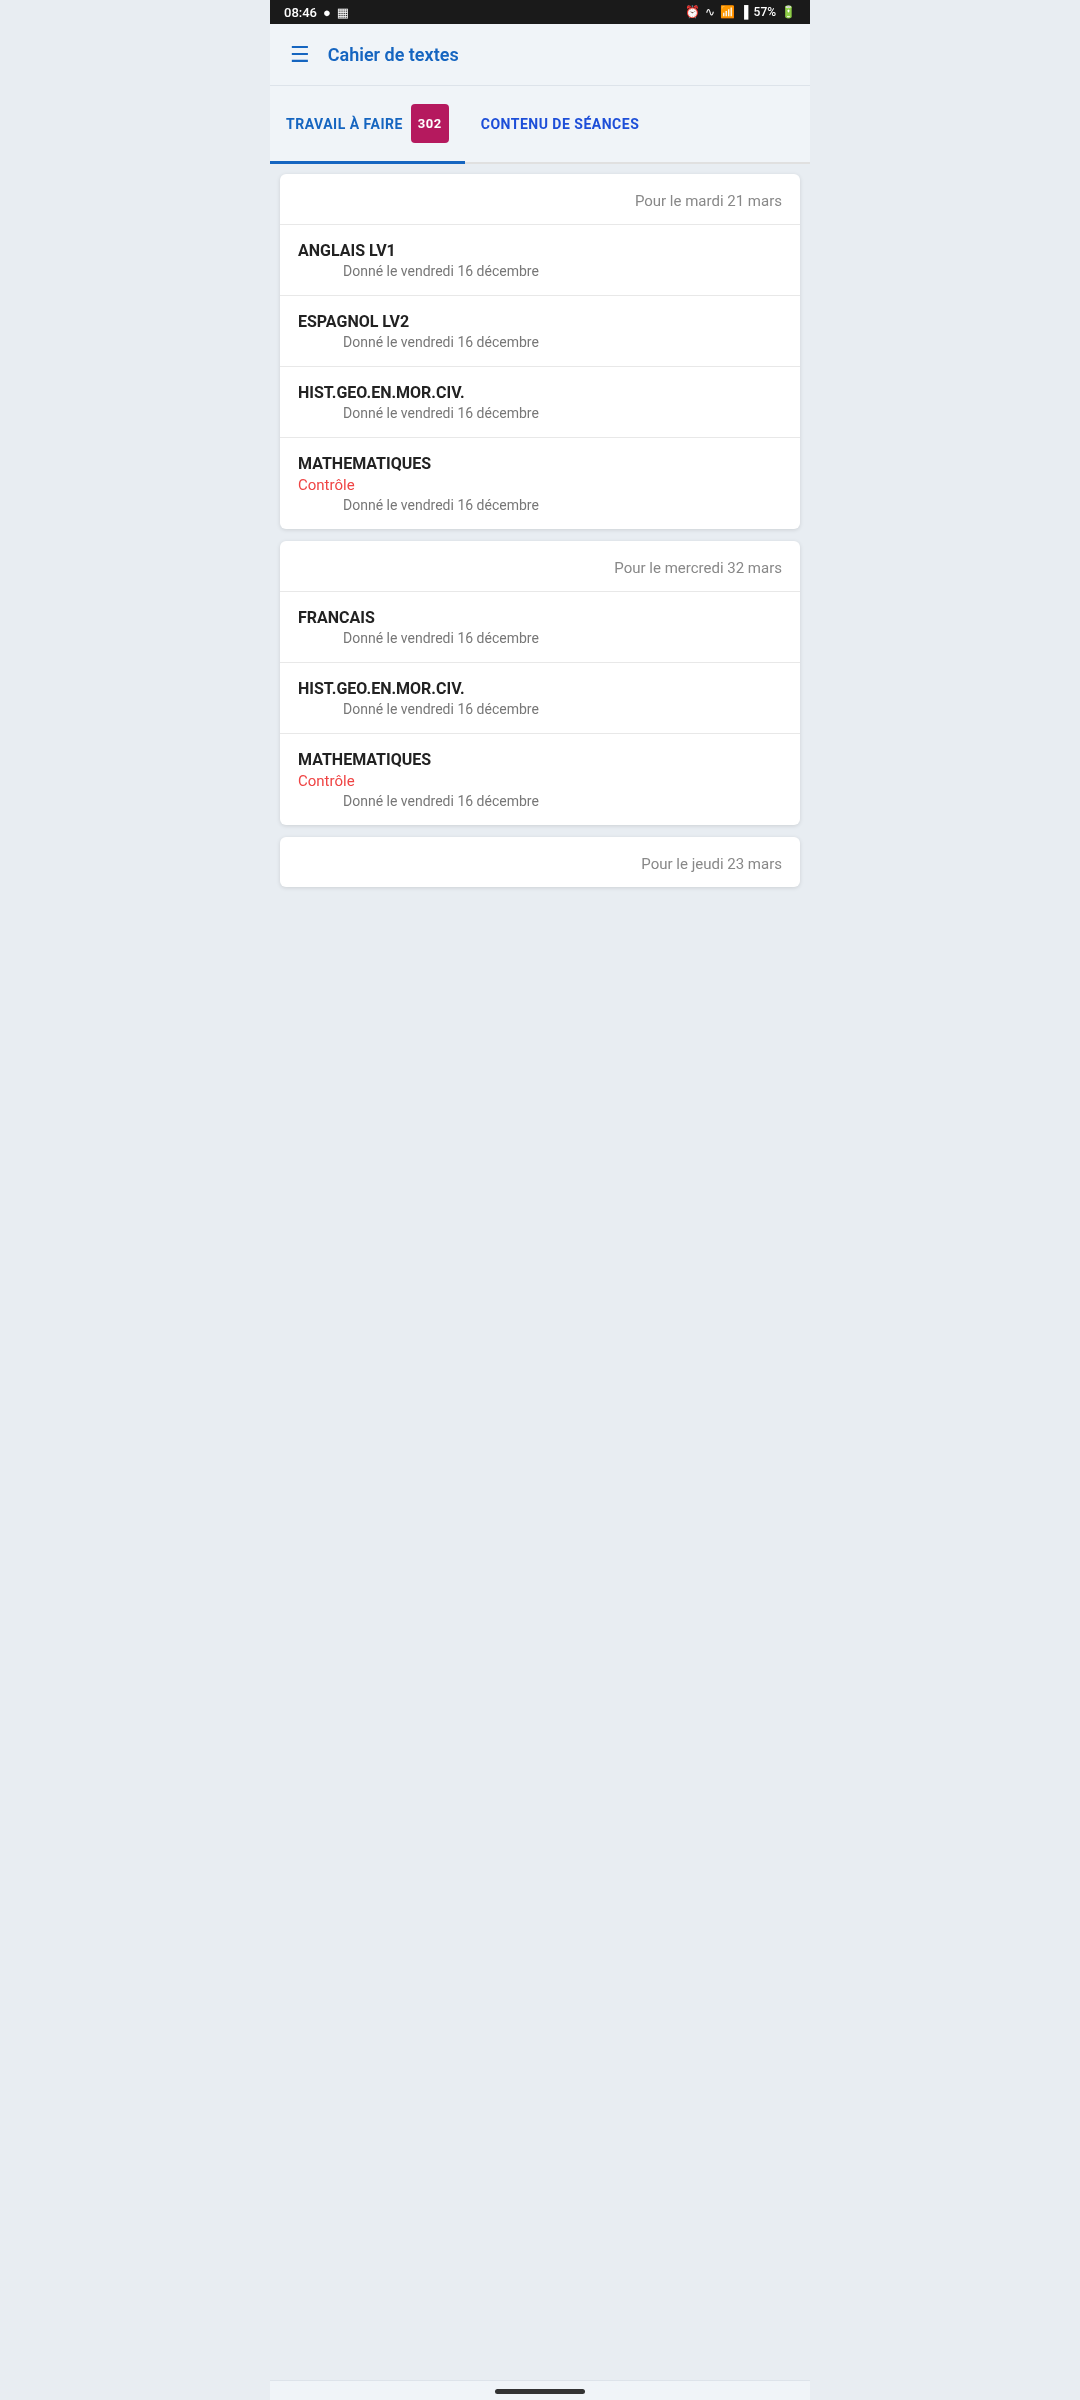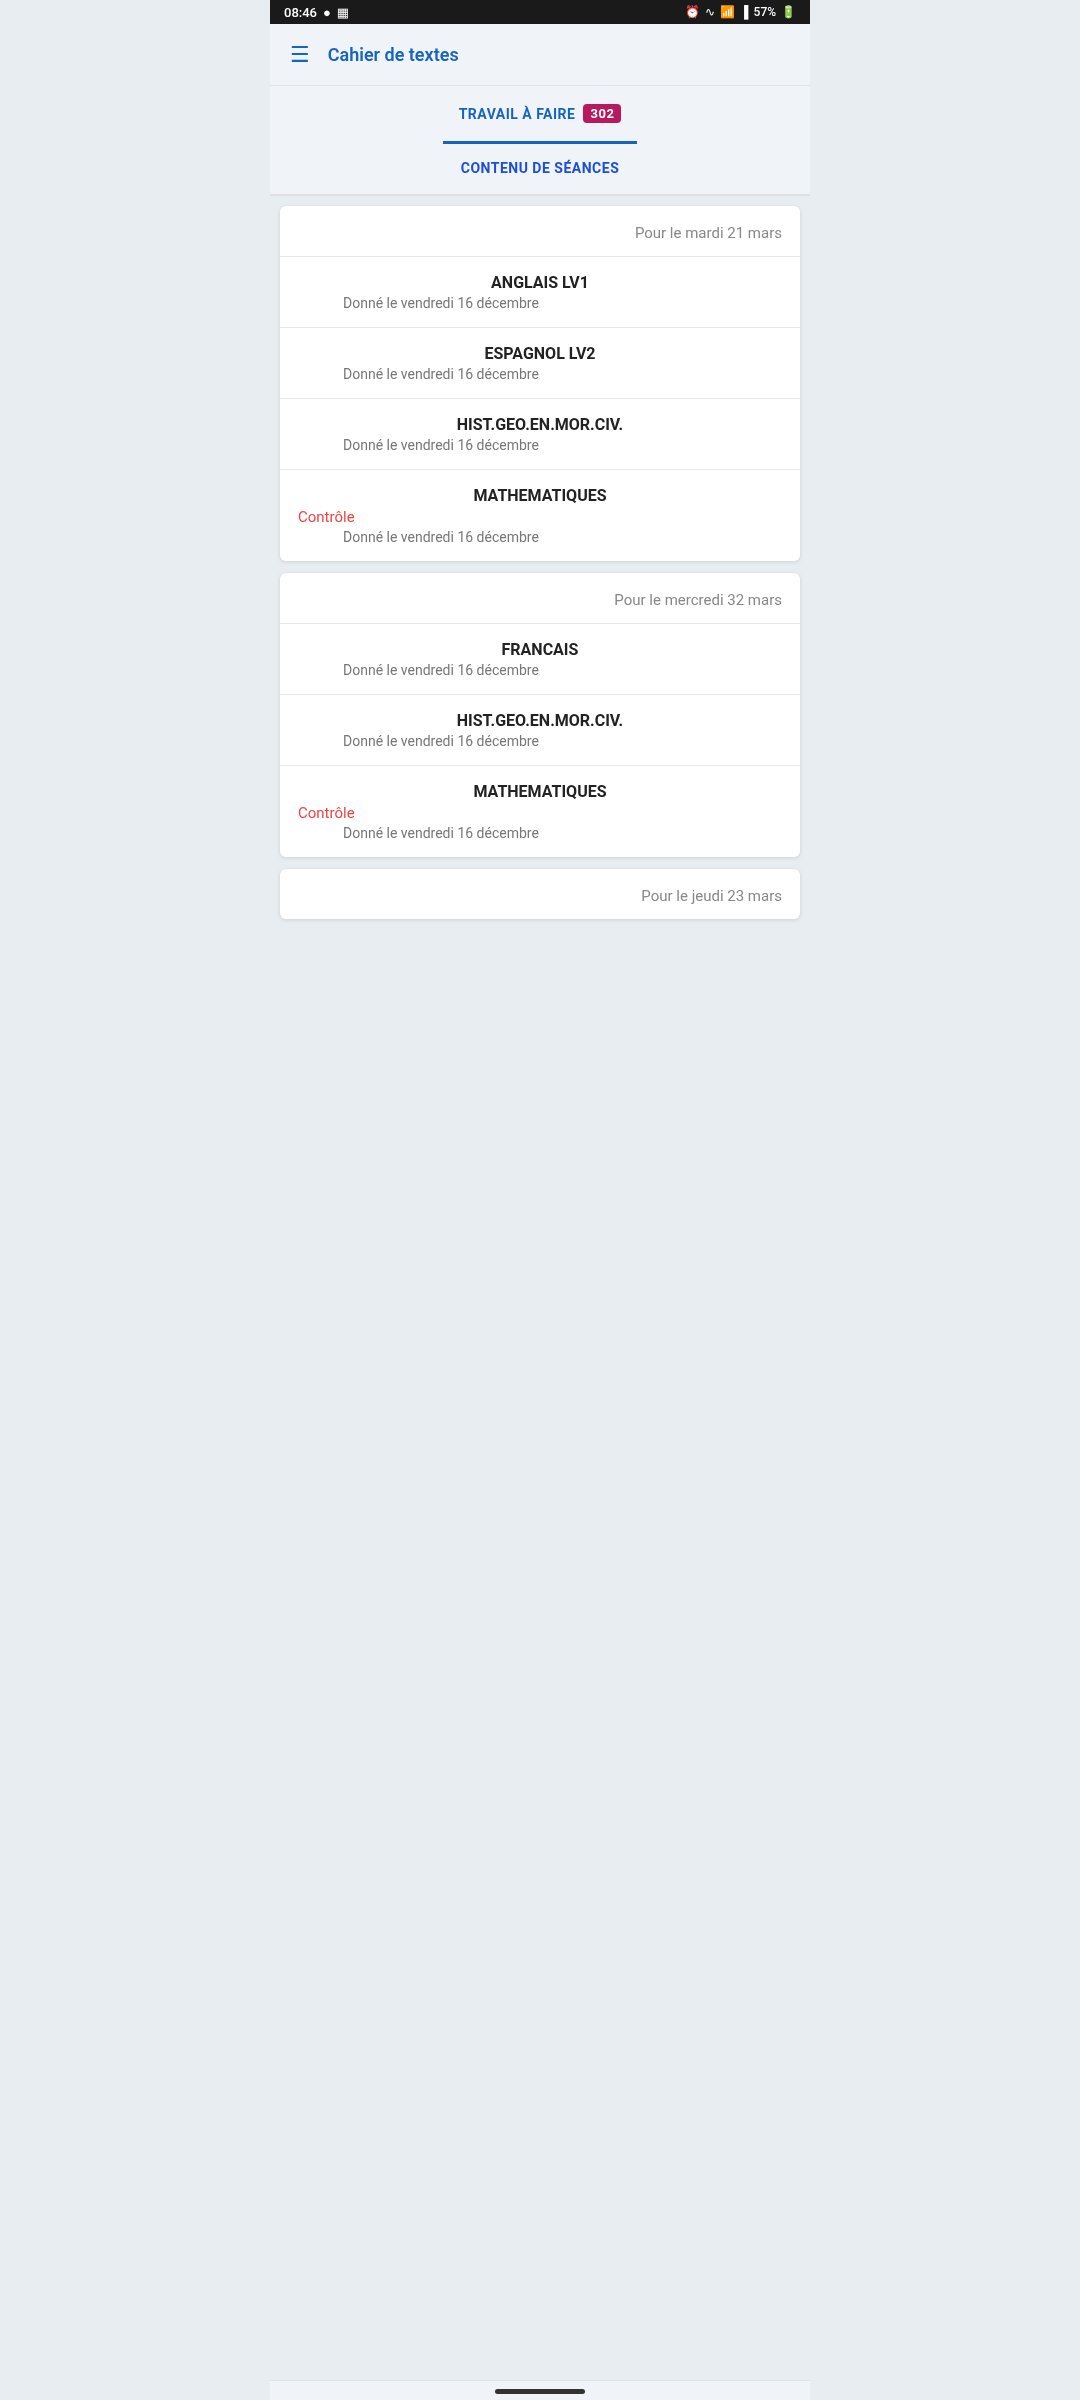--- a/index.html
+++ b/index.html
@@ -65,21 +65,20 @@
       font-size: 18px;
       font-weight: 600;
     }
 
     
     .tabs {
       background-color: #f0f4f8;
       display: flex;
       align-items: center;
       border-bottom: 2px solid #e0e0e0;
-      flex-direction: column;
     }
 
     .tab {
       padding: 18px 16px;
       font-size: 14px;
       font-weight: 700;
       cursor: pointer;
       color: #1d4ed8;
       letter-spacing: 0.5px;
       display: flex;
@@ -92,21 +91,21 @@
     .tab.active {
       color: #1565c0;
       border-bottom: 3px solid #1565c0;
       margin-bottom: -2px;
     }
 
     .badge {
       background-color: #b5195e;
       color: white;
       border-radius: 4px;
-      padding: 2px 7px;
+      padding: 12px 7px;
       font-size: 13px;
       font-weight: 700;
     }
 
     
     .content {
       padding: 10px 10px;
     }
 
     
@@ -134,21 +133,20 @@
 
     .subject-item:first-of-type {
       border-top: 1px solid #e8e8e8;
     }
 
     .subject-name {
       font-size: 16px;
       font-weight: 700;
       color: #222;
       margin-bottom: 3px;
-      text-align: center;
     }
 
     .subject-control {
       font-size: 15px;
       color: #ef4444;
       margin-bottom: 3px;
       font-weight: 400;
     }
 
     .subject-given {

